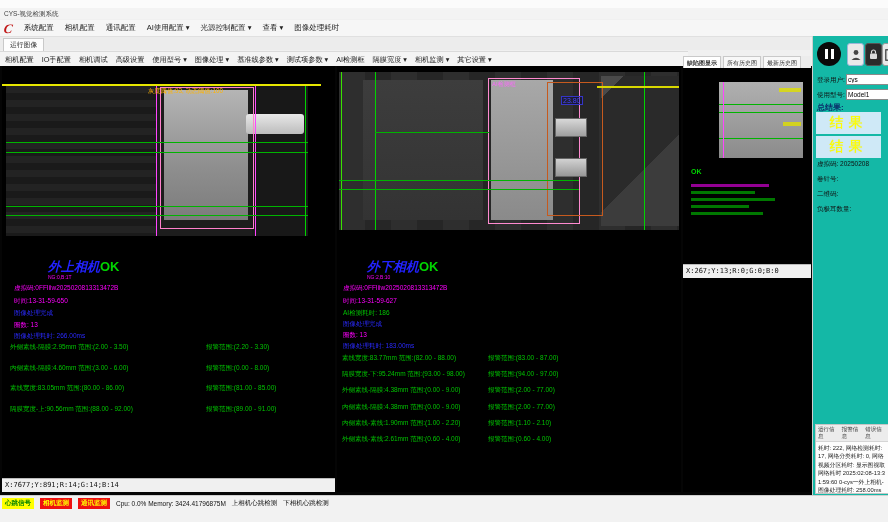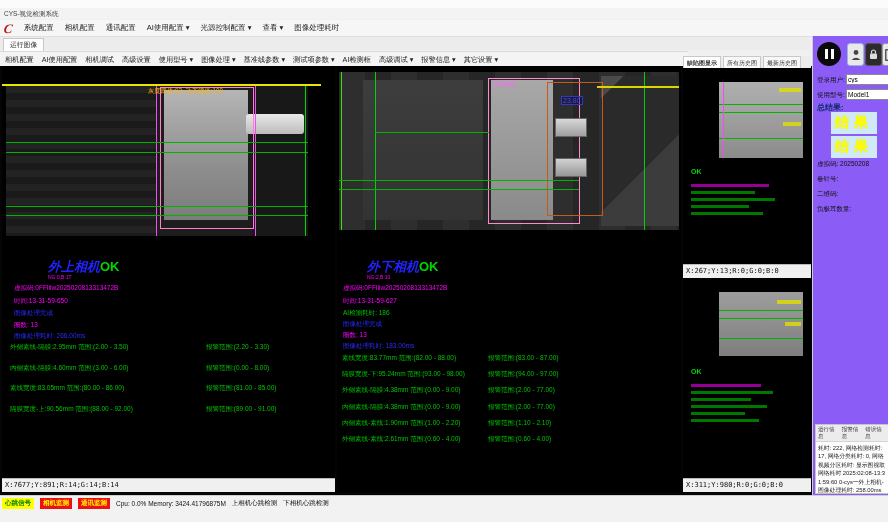--- a/index.html
+++ b/index.html
@@ -35,25 +35,25 @@
   .rows-left .mrow{margin-bottom:11.5px;}
   .rows-mid .mrow{margin-bottom:7.2px;}
   .rows-left .rtext{width:196px;}
   .rows-mid .rtext{width:146px;}
   
   .thumbtabs{position:absolute;top:0;left:0;right:0;height:12px;background:#ececec;display:flex;gap:2px;font-size:6px;color:#333;}
   .thumbtab{padding:1px 3px;background:#f8f8f8;border:1px solid #c9c9c9;border-bottom:none;line-height:10px;white-space:nowrap;}
   .thumbtab.sel{background:#ffffff;font-weight:bold;}
   .pbar{height:3px;margin:4px 0 0 0;opacity:.75;}
   
-  .sidebar{position:absolute;left:812px;top:36px;width:76px;height:460px;background:#8b5cf6;border-left:1px solid #cfcfcf;font-size:6.5px;color:#111;}
+  .sidebar{position:absolute;left:812px;top:36px;width:76px;height:460px;background:#14b8a6;border-left:1px solid #cfcfcf;font-size:6.5px;color:#111;}
   .sb-label{position:absolute;left:4px;white-space:nowrap;}
   .sb-input{position:absolute;left:33px;width:39px;height:9px;border:1px solid #8a8a8a;background:#fff;font-size:6.5px;padding:0 1px;font-family:"Liberation Sans",sans-serif;}
-  .resultbox{position:absolute;left:18px;width:46px;height:22px;background:#cfe9f7;display:flex;align-items:center;justify-content:center;
-             color:#ffff00;font-weight:bold;font-size:14px;letter-spacing:5px;font-family:"Liberation Serif",serif;text-shadow:0 0 1px #e8e800;}
+  .resultbox{position:absolute;left:3px;width:65px;height:22px;background:#cfe9f7;display:flex;align-items:center;justify-content:center;
+             color:#ffff00;font-weight:normal;font-size:14px;letter-spacing:5px;font-family:"Liberation Serif",serif;text-shadow:0 0 1px #e8e800;}
   .infobox{position:absolute;left:2px;width:72px;top:388px;height:68px;background:#fdfdfd;border:1px solid #c5c5c5;overflow:hidden;}
   .info-tabs{display:flex;gap:3px;background:#ececec;border-bottom:1px solid #d5d5d5;font-size:5.5px;color:#333;padding:1px 2px;}
   .info-body{font-size:5.8px;color:#222;padding:2px;line-height:1.45;word-break:break-all;}
   
   .statusbar{position:absolute;left:0;right:0;bottom:0;height:26px;background:#f2f2f2;border-top:1px solid #cfcfcf;}
   .statusrow{position:absolute;top:2px;left:2px;display:flex;align-items:center;gap:6px;font-size:6.5px;color:#111;}
   .badge{padding:1px 3px;font-weight:bold;font-size:6.5px;}
   .badge-yellow{background:#ffff00;color:#008000;}
   .badge-red{background:#ee1111;color:#ffff00;}
   
@@ -81,30 +81,30 @@
     <span class="menu-item">查看 ▾</span>
     <span class="menu-item">图像处理耗时</span>
   </div>
 
   <div class="tabrow">
     <div class="tab">运行图像</div>
   </div>
 
   <div class="toolbar">
     <span class="tool-item">相机配置</span>
-    <span class="tool-item">AI使用配置</span>
+    <span class="tool-item">IO手配置</span>
     <span class="tool-item">相机调试</span>
     <span class="tool-item">高级设置</span>
     <span class="tool-item">使用型号 ▾</span>
     <span class="tool-item">图像处理 ▾</span>
     <span class="tool-item">基准线参数 ▾</span>
     <span class="tool-item">测试项参数 ▾</span>
     <span class="tool-item">AI检测框</span>
-    <span class="tool-item">高级调试 ▾</span>
-    <span class="tool-item">报警信息 ▾</span>
+    <span class="tool-item">隔膜宽度 ▾</span>
+    <span class="tool-item">相机监测 ▾</span>
     <span class="tool-item">其它设置 ▾</span>
   </div>
 
   <div class="content-bg"></div>
 
   <div class="panel" style="left:2px;top:66px;width:333px;height:426px;">
     <div class="abs" style="left:0;top:18px;right:14px;height:2px;background:#e6e600;"></div>
     <div class="photo" style="left:4px;top:20px;width:302px;height:150px;">
       <div class="abs" style="left:0;top:0;width:150px;bottom:0;background:repeating-linear-gradient(#232323 0 7px,#1a1a1a 7px 14px);"></div>
       <div class="abs" style="left:246px;top:0;right:0;bottom:0;background:#181818;"></div>
@@ -234,39 +234,20 @@
       <div class="abs" style="left:8px;top:112px;width:100px;">
         <div class="pbar" style="width:78px;background:#c400c4;"></div>
         <div class="pbar" style="width:64px;background:#00a000;"></div>
         <div class="pbar" style="width:84px;background:#00a000;"></div>
         <div class="pbar" style="width:58px;background:#00a000;"></div>
         <div class="pbar" style="width:72px;background:#00a000;"></div>
       </div>
       <div class="coordbar">X:267;Y:13;R:0;G:0;B:0</div>
     </div>
 
-    <div class="abs" style="left:0;top:224px;width:128px;height:212px;background:#000;">
-      <div class="abs" style="left:36px;top:12px;width:84px;height:64px;background:linear-gradient(180deg,#9d9d9d,#7e7e7e);overflow:hidden;">
-        <div class="gline" style="top:18px;"></div>
-        <div class="gline" style="top:26px;"></div>
-        <div class="gline" style="top:46px;"></div>
-        <div class="abs" style="right:2px;top:8px;width:24px;height:4px;background:#e0e000;opacity:.8;"></div>
-        <div class="abs" style="right:2px;top:30px;width:16px;height:4px;background:#e0e000;opacity:.8;"></div>
-      </div>
-      <div class="abs" style="left:8px;top:88px;font-size:7px;color:#00d400;font-weight:bold;">OK</div>
-      <div class="abs" style="left:8px;top:100px;width:100px;">
-        <div class="pbar" style="width:70px;background:#c400c4;"></div>
-        <div class="pbar" style="width:82px;background:#00a000;"></div>
-        <div class="pbar" style="width:60px;background:#00a000;"></div>
-        <div class="pbar" style="width:76px;background:#00a000;"></div>
-        <div class="pbar" style="width:54px;background:#00a000;"></div>
-        <div class="pbar" style="width:68px;background:#00a000;"></div>
-      </div>
-      <div class="coordbar">X:311;Y:980;R:0;G:0;B:0</div>
-    </div>
   </div>
 
   <div class="sidebar">
     <div class="circle-btn" style="left:4px;top:6px;">
       <span class="pause-glyph">
           <i></i>
           <i></i>
         </span>
     </div>
     <div class="sq-btn" style="left:34px;top:7px;">

